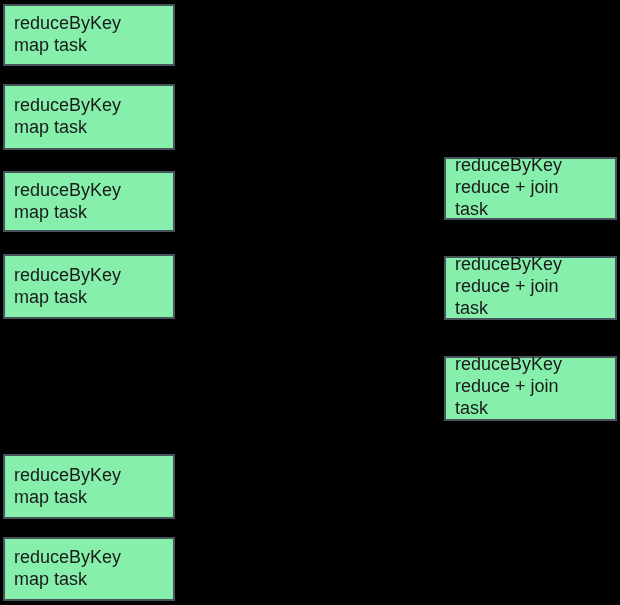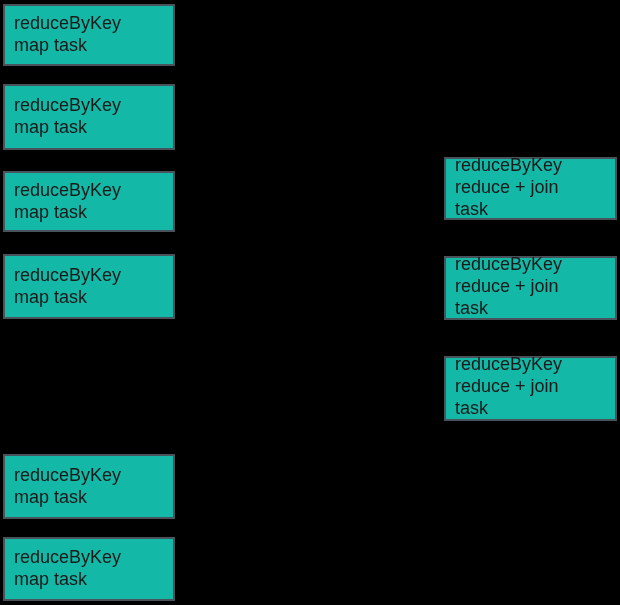--- a/index.html
+++ b/index.html
@@ -11,21 +11,21 @@
     position: relative;
     width: 620px;
     height: 605px;
     background: #000000;
     overflow: hidden;
     font-family: "Liberation Sans", sans-serif;
   }
   .task-box {
     position: absolute;
     box-sizing: border-box;
-    background: #14b8a6;
+    background: #86efac;
     border: 2px solid #49535c;
     color: #1a1a1a;
     font-size: 18px;
     line-height: 22px;
     overflow: visible;
   }
   .task-box .box-text {
     padding-left: 9px;
     white-space: nowrap;
   }

